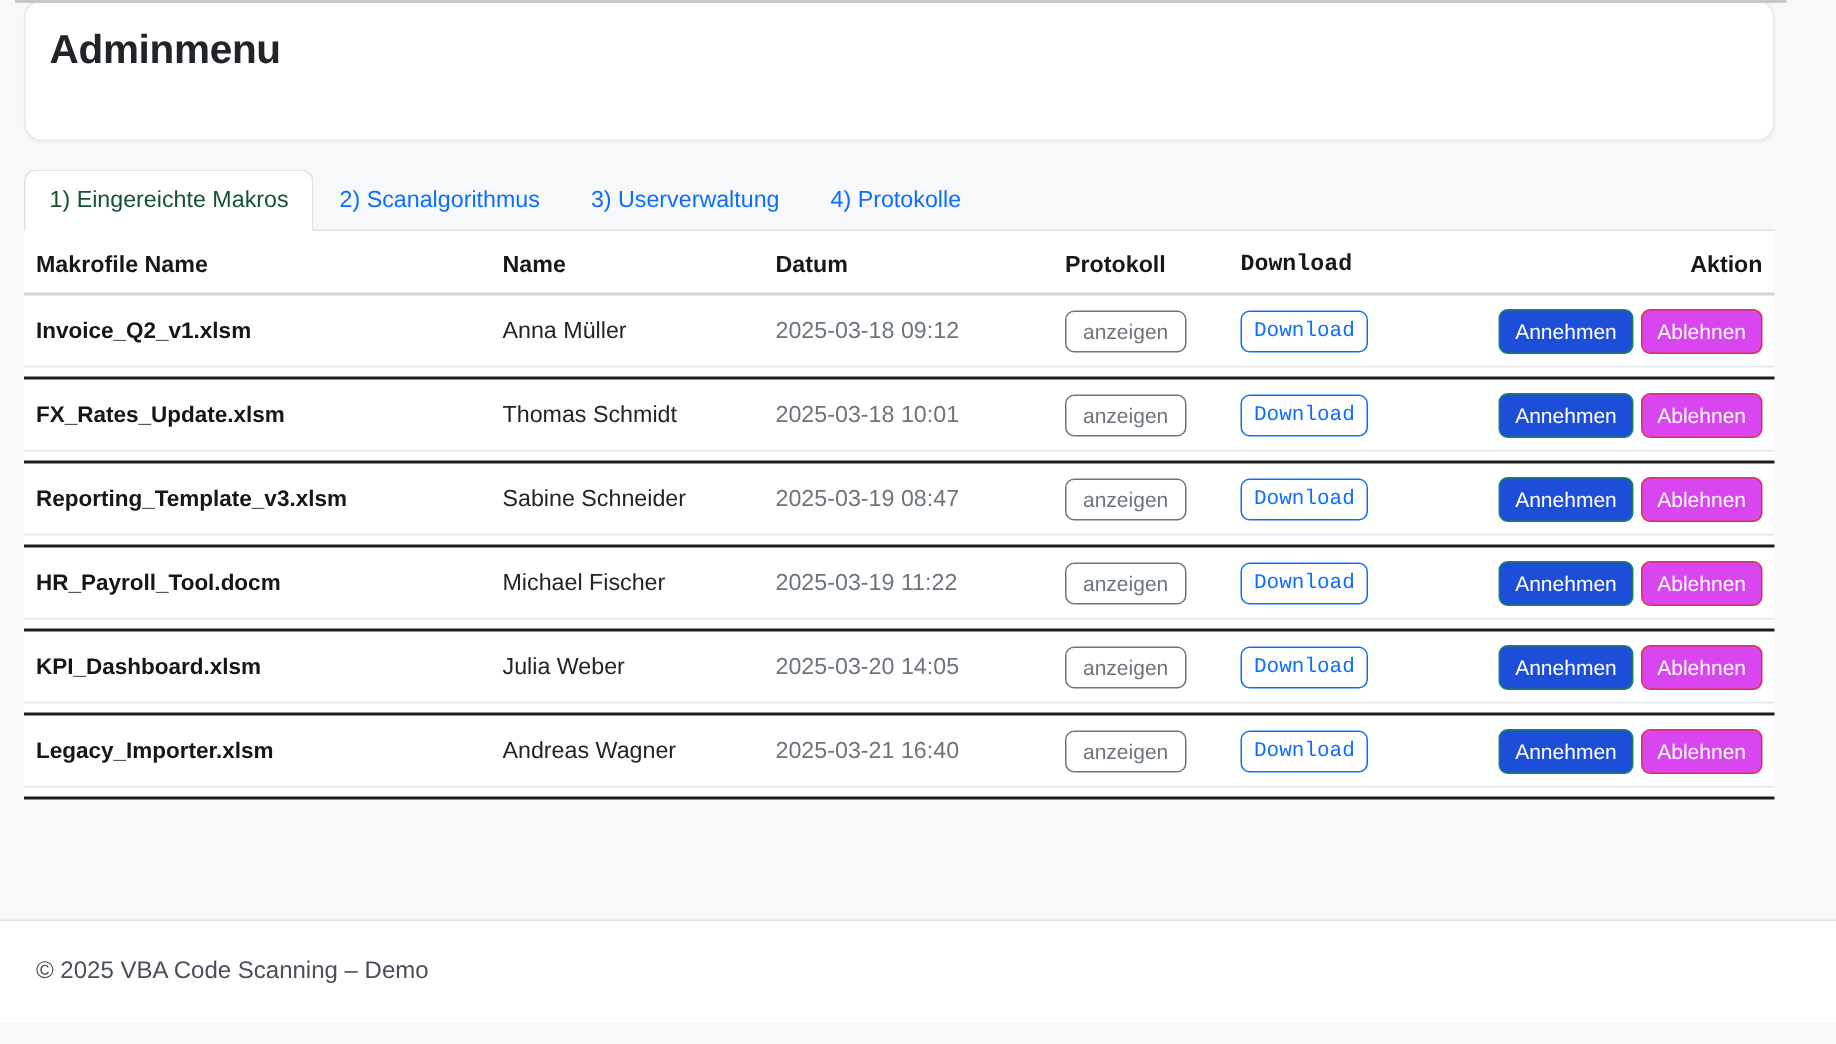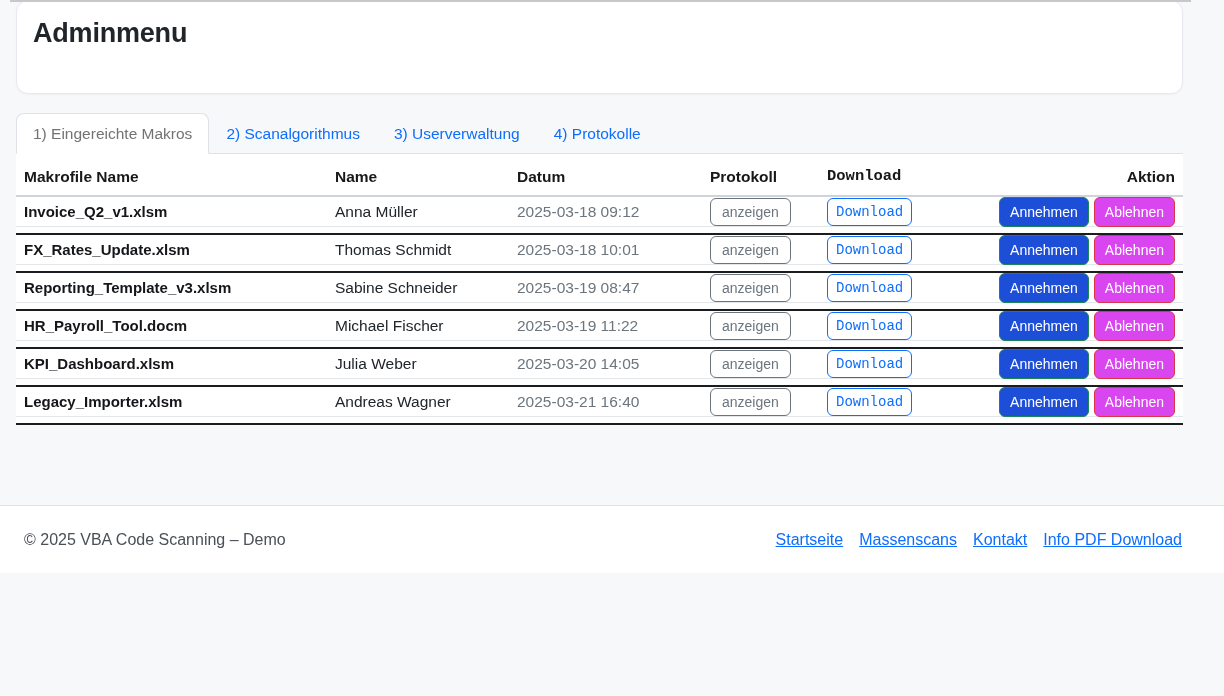--- a/index.html
+++ b/index.html
@@ -21,30 +21,30 @@
   .page-title{font-size:27px;font-weight:600;color:#212529;margin:0 0 7px 0;line-height:1.15;letter-spacing:-.2px;}
   .page-subtitle{font-size:16px;color:#474d52;line-height:1.3;}
   .page-subtitle a{color:#0d6efd;font-weight:600;text-decoration:underline;cursor:pointer;}
 
   
   .tabs{display:flex;margin-top:19px;border-bottom:1px solid #dee2e6;}
   .tab{
     padding:10px 16px;font-size:15.5px;color:#0d6efd;cursor:pointer;line-height:19px;
     border:1px solid transparent;border-radius:8px 8px 0 0;margin-bottom:-1px;white-space:nowrap;
   }
-  .tab.active{background:#fff;color:#737373;border-color:#dee2e6 #dee2e6 #ffffff;}
+  .tab.active{background:#fff;color:#14532d;border-color:#dee2e6 #dee2e6 #ffffff;}
 
   
   .panel{background:#ffffff;}
   .thead{
     display:flex;padding:13px 8px 9px 8px;border-bottom:2px solid #ced4da;
     font-weight:700;font-size:15.5px;color:#16181a;line-height:19px;justify-content:space-between;
   }
   .trow{
-    display:flex;align-items:center;height:30px;padding:0 8px;box-sizing:border-box;
+    display:flex;align-items:center;height:48px;padding:0 8px;box-sizing:border-box;
     border-bottom:1px solid #e4e7ea;
   }
   .divider{height:2px;background:#1a1d20;margin-top:6px;}
   .c1{width:311px;flex:none;}
   .c2{width:182px;flex:none;}
   .c3{width:193px;flex:none;}
   .c4{width:117px;flex:none;}
   .c5{width:150px;flex:none;font-family:Liberation Mono, monospace;}
   .c6{flex:1;text-align:right;display:flex;justify-content:flex-end;align-items:center;}
   .thead .c6{display:block;}
@@ -189,22 +189,13 @@
     </div>
     <div class="divider"></div>
   </div>
 </div>
   </div>
 
 </div>
 
 <div class="footer">
   <div class="footer-copy">© 2025 VBA Code Scanning – Demo</div>
-  <div class="footer-links">
-  <a>Startseite</a>
-
-  <a>Massenscans</a>
-
-  <a>Kontakt</a>
-
-  <a>Info PDF Download</a>
-</div>
 </div>
 
 </body></html>

